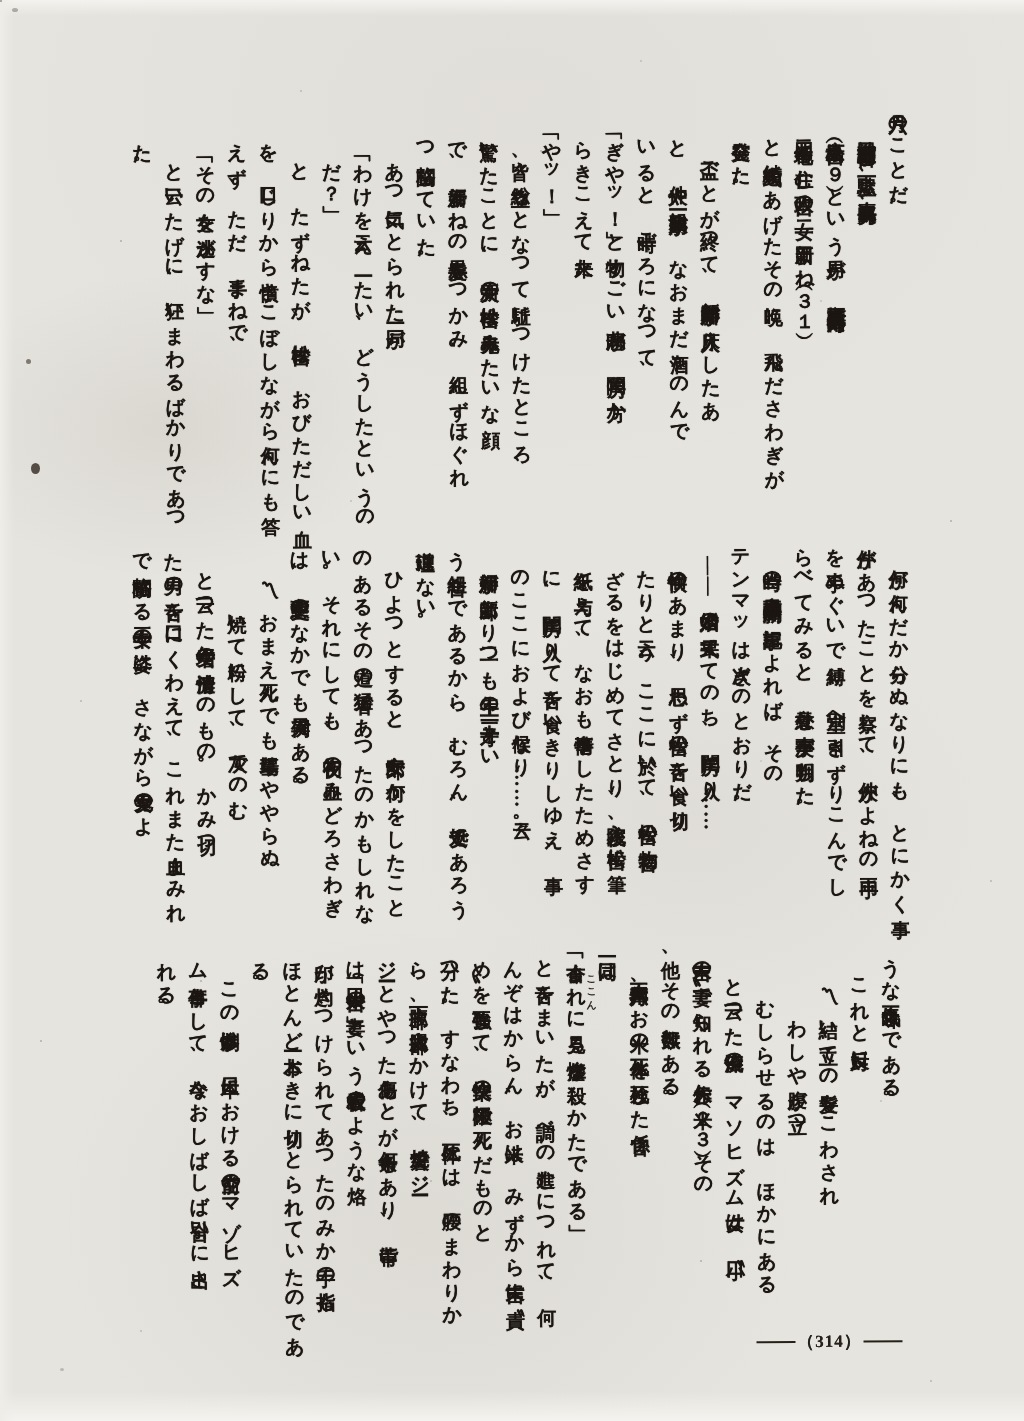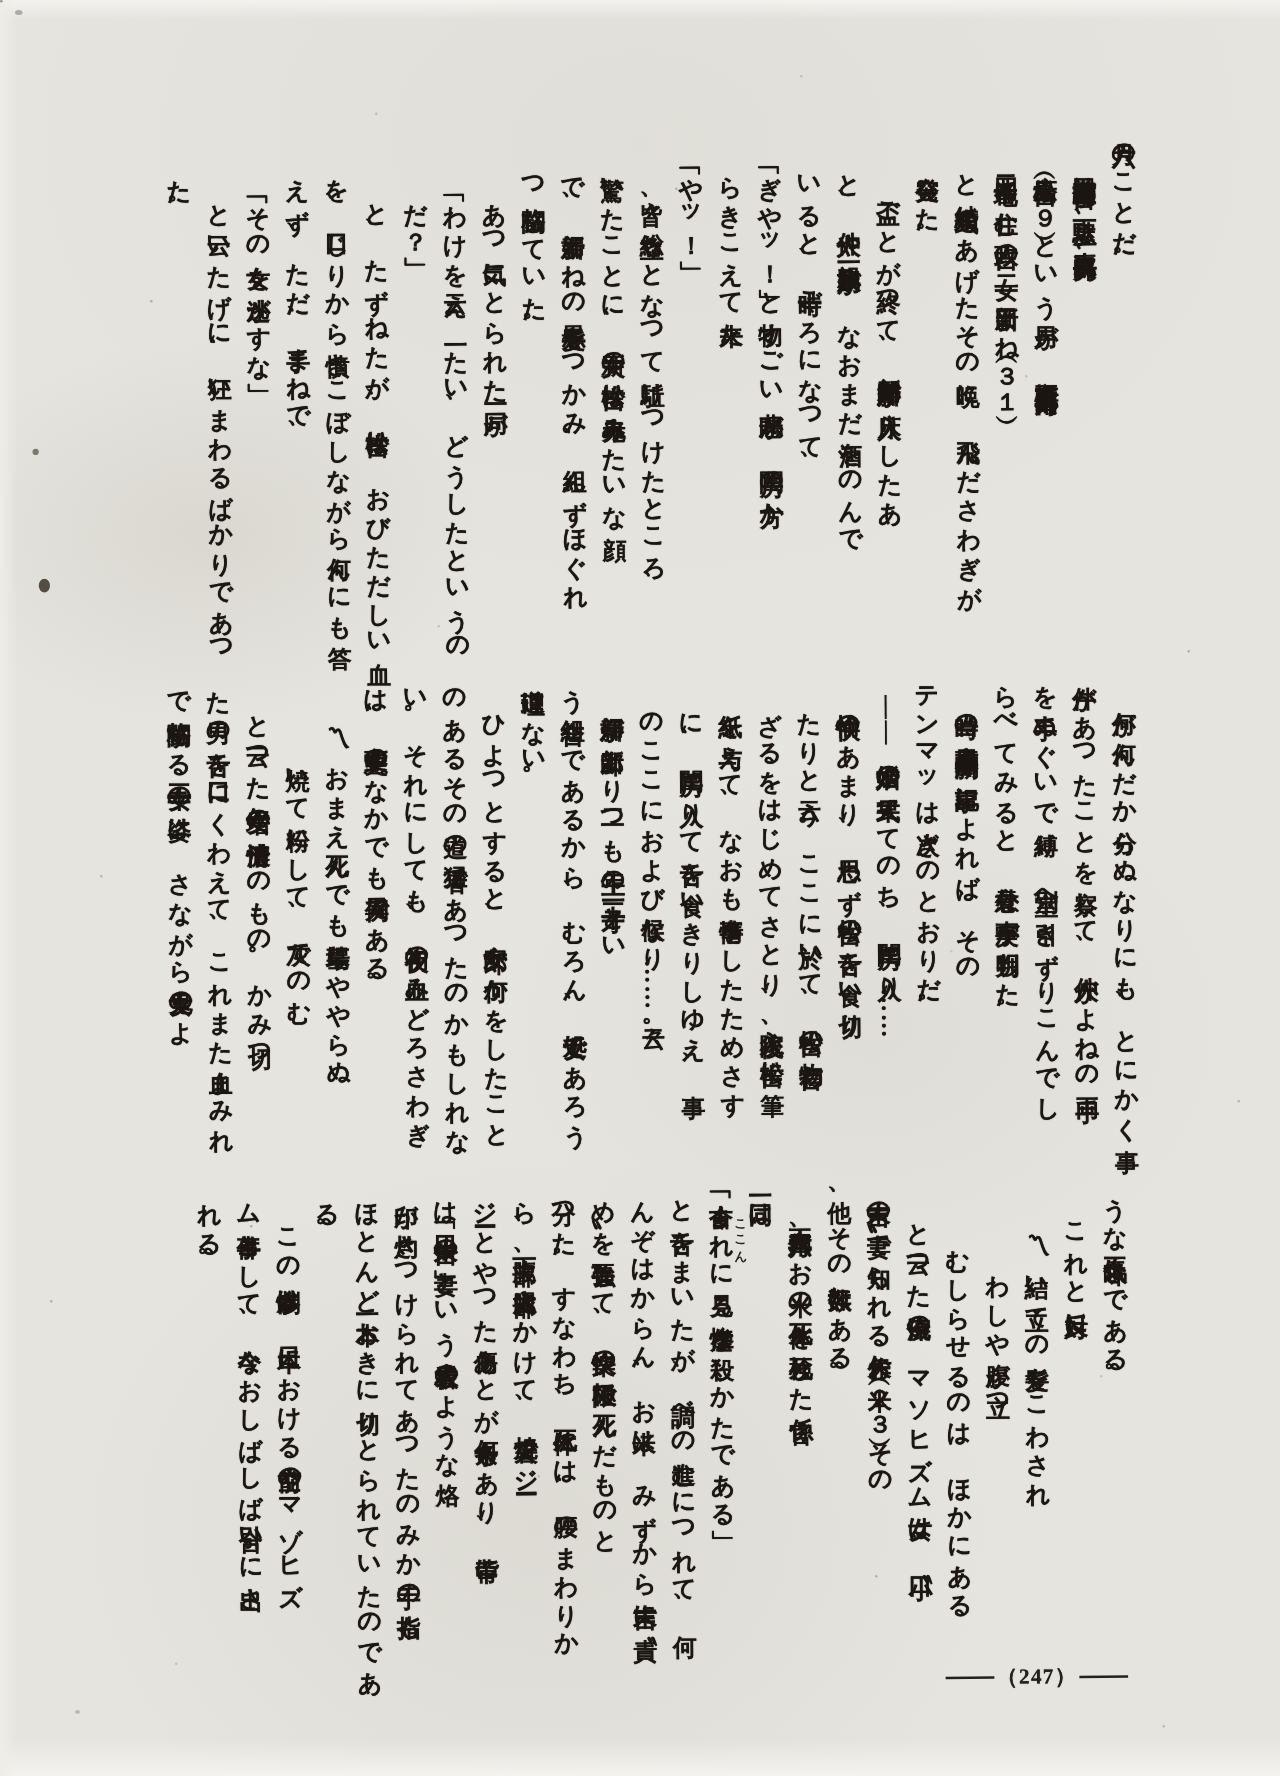--- a/index.html
+++ b/index.html
@@ -171,21 +171,21 @@
       <div class="col">る。</div>
       <div class="col">　この惨劇は、日本における空前のマゾヒズ</div>
       <div class="col">ム事件として、今なおしばしば引合いに出さ</div>
       <div class="col">れる。</div>
     </div>
 
   <div class="furigana">ここん</div>
 
   <div class="page-number">
     <span class="rule"></span>
-    <span class="num">（247）</span>
+    <span class="num">（314）</span>
     <span class="rule"></span>
   </div>
 
 </div>
 
 <div class="speck s1"></div>
 <div class="speck s2"></div>
 <div class="speck s3"></div>
 <div class="speck s4"></div>
 <div class="noise"></div>

